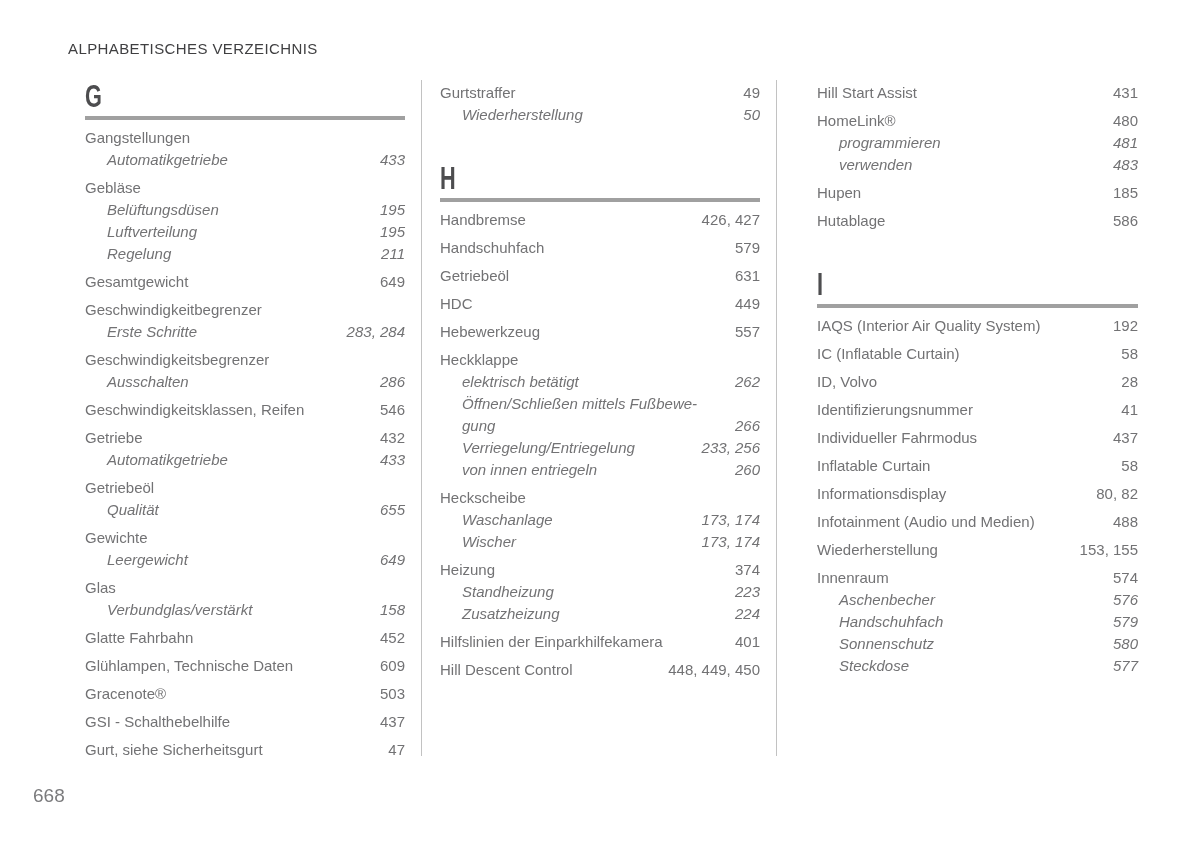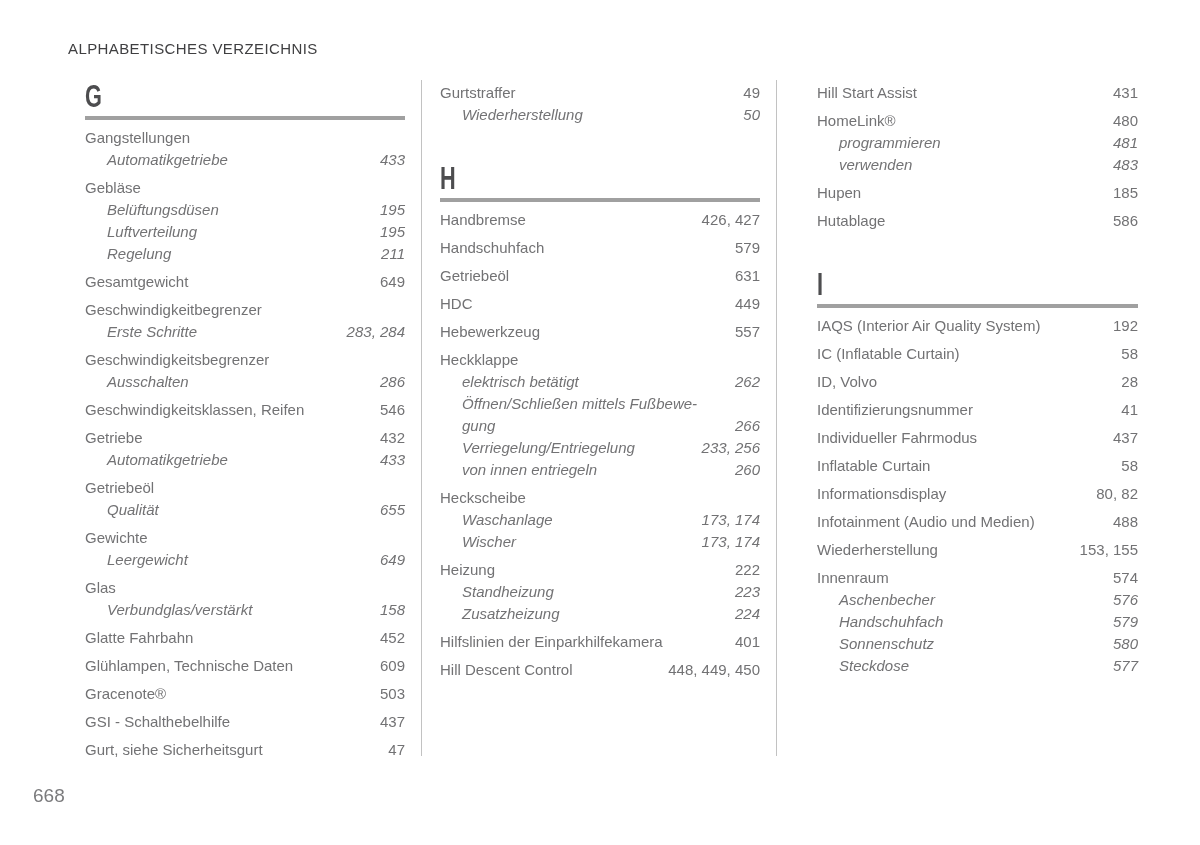--- a/index.html
+++ b/index.html
@@ -251,21 +251,21 @@
         <span class="pageno">173, 174</span>
       </div>
       <div class="entry sub">
         <span class="label">Wischer</span>
         <span class="pageno">173, 174</span>
       </div>
     </div>
     <div class="group">
       <div class="entry">
         <span class="label">Heizung</span>
-        <span class="pageno">222</span>
+        <span class="pageno">374</span>
       </div>
       <div class="entry sub">
         <span class="label">Standheizung</span>
         <span class="pageno">223</span>
       </div>
       <div class="entry sub">
         <span class="label">Zusatzheizung</span>
         <span class="pageno">224</span>
       </div>
     </div>

